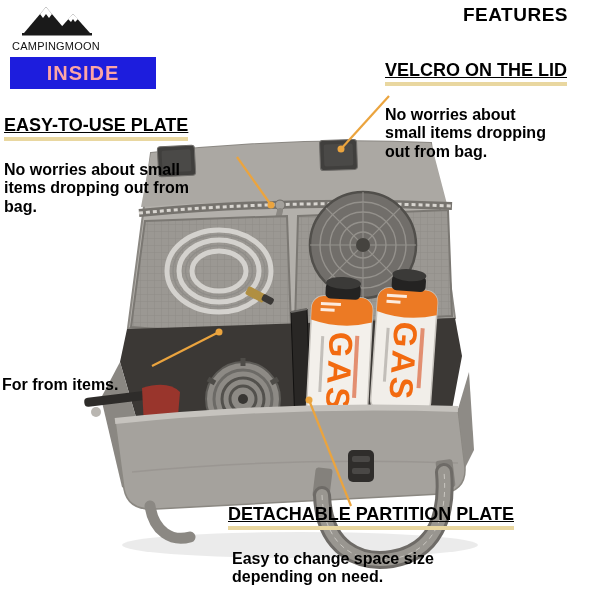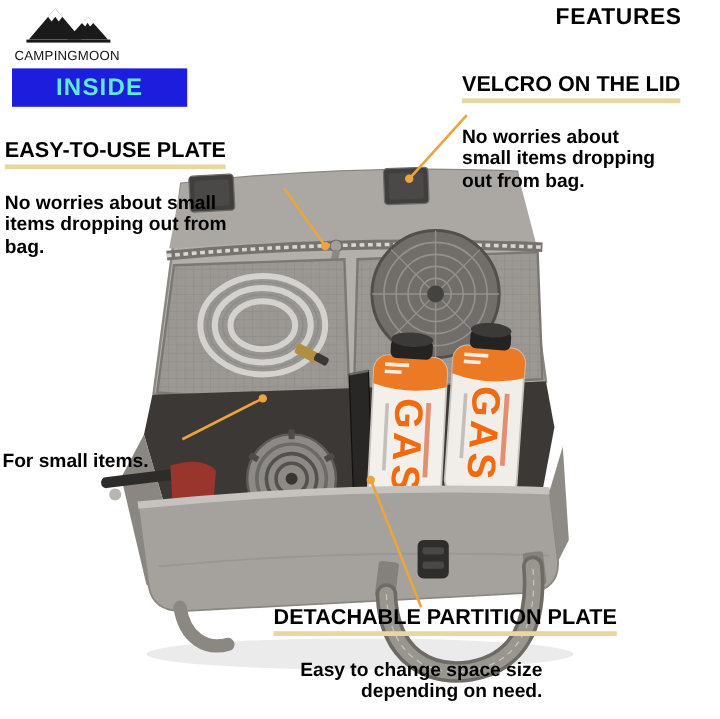--- a/index.html
+++ b/index.html
@@ -12,35 +12,35 @@
   body{margin:0;background:#ffffff;font-family:"Liberation Sans",sans-serif;}
   #canvas{position:relative;width:600px;height:599px;background:#ffffff;overflow:hidden;}
   #photo{position:absolute;left:0;top:0;width:600px;height:599px;}
 
   .logo{position:absolute;left:8px;top:3px;width:96px;text-align:center;}
   .logo-text{font-size:11px;font-weight:normal;color:#111;letter-spacing:0.2px;margin-top:-1px;}
 
   .features-title{position:absolute;top:4px;right:32px;font-size:19px;font-weight:800;color:#000;letter-spacing:0.5px;margin-left:24px;}
 
   .inside-badge{position:absolute;left:10px;top:57px;width:146px;height:32px;background:var(--accent-blue);
-    color:#5eead4;font-size:20px;font-weight:800;display:flex;align-items:center;justify-content:center;letter-spacing:1px;}
+    color:#fca5a5;font-size:20px;font-weight:800;display:flex;align-items:center;justify-content:center;letter-spacing:1px;}
 
   .callout{position:absolute;color:#000;}
   .callout h3{margin:0;font-size:18px;font-weight:800;line-height:1.05;display:inline-block;
-    border-bottom:4px solid var(--underline);padding-bottom:2px;white-space:nowrap;}
+    border-bottom:4px solid var(--underline);padding-bottom:2px;white-space:nowrap;text-decoration:underline;}
   .callout p{margin:20px 0 0;font-size:16px;font-weight:700;line-height:1.15;}
 
   #co-zipper{left:4px;top:116px;width:240px;}
   #co-zipper p{width:190px;}
   #co-velcro{left:385px;top:61px;width:205px;}
   #co-velcro p{width:168px;}
   #co-mesh{left:2px;top:356px;width:220px;}
   #co-mesh p{width:200px;}
   #co-partition{left:228px;top:505px;width:365px;}
-  #co-partition p{width:220px;margin-left:4px;text-align:right;}
+  #co-partition p{width:220px;margin-left:4px;}
 
   .callout-lines path{stroke:var(--callout-line);}
   .callout-lines circle{fill:var(--callout-line);}
 </style>
 </head>
 <body>
 
 <div id="canvas">
 
   <svg id="photo" viewBox="0 0 600 599" xmlns="http://www.w3.org/2000/svg">
@@ -216,21 +216,21 @@
     <h3>EASY-TO-USE PLATE</h3>
     <p>No worries about small items dropping out from bag.</p>
   </div>
 
   <div class="callout" id="co-velcro">
     <h3>VELCRO ON THE LID</h3>
     <p>No worries about small items dropping out from bag.</p>
   </div>
 
   <div class="callout" id="co-mesh">
-    <p>For small items.</p>
+    <p>For from items.</p>
   </div>
 
   <div class="callout" id="co-partition">
     <h3>DETACHABLE PARTITION PLATE</h3>
     <p>Easy to change space size depending on need.</p>
   </div>
 
 </div>
 
 </body></html>

